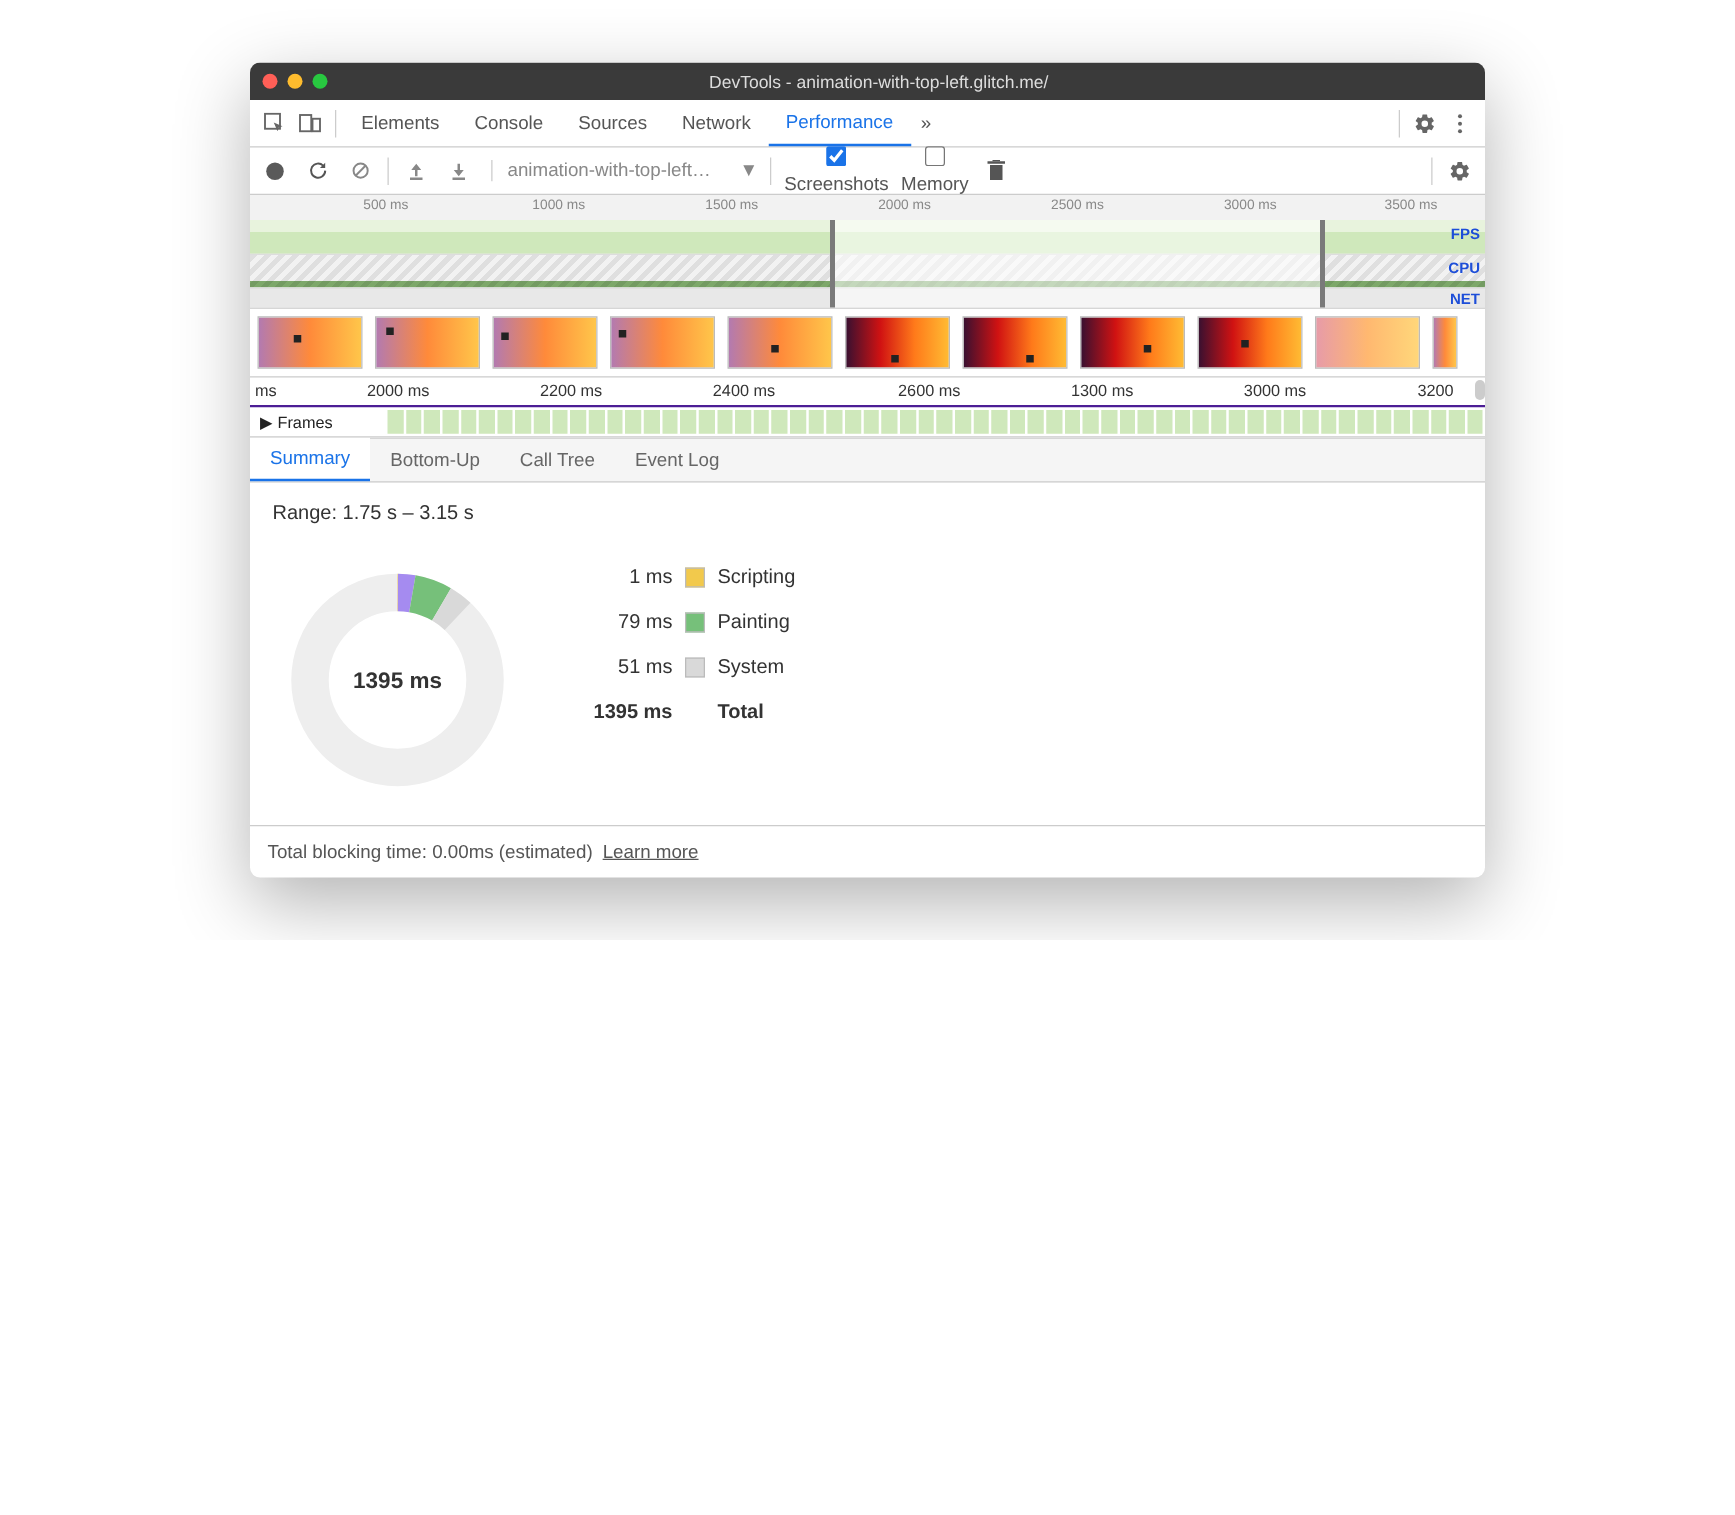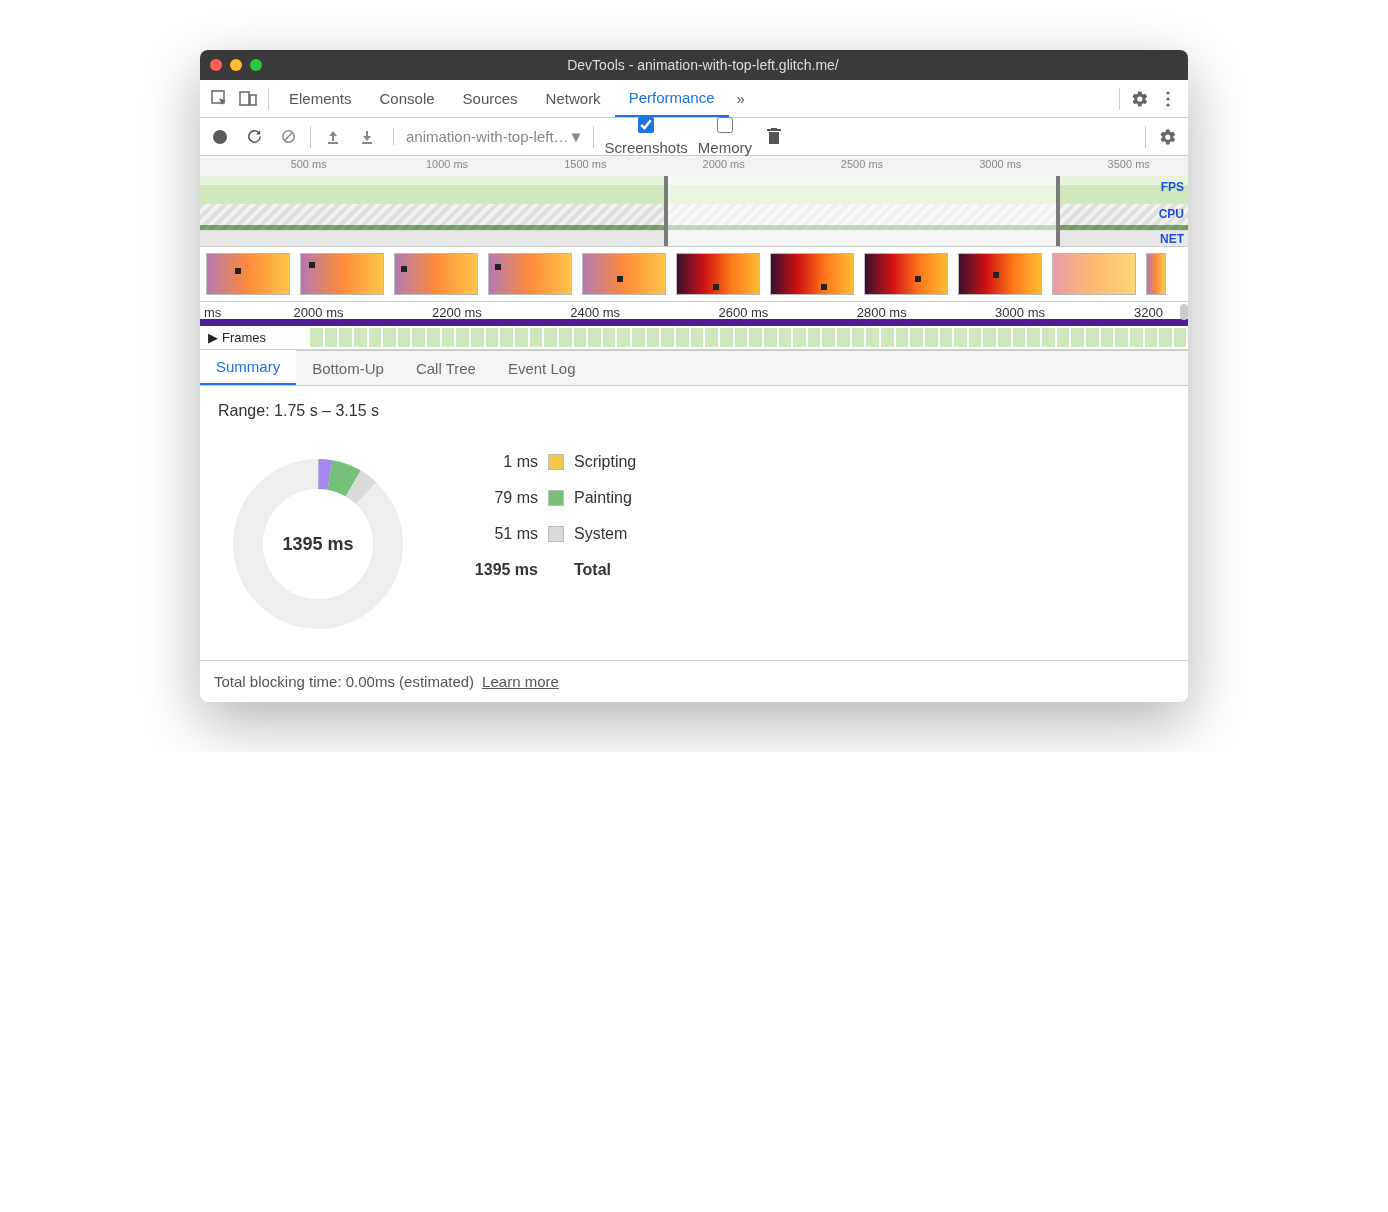--- a/index.html
+++ b/index.html
@@ -57,21 +57,21 @@
   align-items: center;
   height: 38px;
   border-bottom: 1px solid #ccc;
   padding: 0 8px;
   gap: 10px;
   font-size: 15px;
   color: #555;
 }
 .toolbar .icon-btn { width: 24px; height:24px; display:flex; align-items:center; justify-content:center; cursor:pointer; color:#666;}
 .toolbar .record { width: 14px; height:14px; border-radius:50%; background:#5a5a5a; }
-.toolbar .profile-select { color: #888; display:flex; align-items:center; gap:0; cursor:pointer; border-left:1px solid #ccc; padding-left:12px; margin-left:4px;}
+.toolbar .profile-select { color: #888; display:flex; align-items:center; gap:23px; cursor:pointer; border-left:1px solid #ccc; padding-left:12px; margin-left:4px;}
 .toolbar .checkbox { display:flex; align-items:center; gap:6px; cursor:pointer;flex-direction:column; }
 .toolbar input[type=checkbox] { width:16px; height:16px; accent-color:#1a73e8;}
 .toolbar .vdiv { width:1px; height:22px; background:#ccc; }
 
 
 .overview { background:#f2f2f2; border-bottom:1px solid #ccc; position:relative; }
 .ruler { height:20px; position:relative; font-size:11px; color:#888; }
 .ruler .tick { position:absolute; top:2px; transform:translateX(-50%); }
 .tracks { position:relative; }
 .track-label { position:absolute; right:4px; font-size:12px; color:#1d4ed8; font-weight:600; z-index:5;}
@@ -94,21 +94,21 @@
 
 
 .filmstrip { display:flex; gap:10px; padding:6px; border-bottom:1px solid #ccc; background:#fff; overflow:hidden;}
 .thumb { width:84px; height:42px; border:1px solid #bbb; position:relative; flex-shrink:0; }
 .thumb.light { background:linear-gradient(90deg,#b37ab0,#ff8a3a,#ffc64a);}
 .thumb.dark { background:linear-gradient(90deg,#3a1030,#d01212,#ff7a1a,#ffbb33);}
 .thumb.peach { background:linear-gradient(90deg,#e79ba8,#ffb870,#ffd77a);}
 .thumb .pixel { position:absolute; width:6px; height:6px; background:#222; }
 
 
-.ruler2 { height:24px; position:relative; font-size:13px; color:#333; font-weight:500; border-bottom:7px solid #4c1d95; }
+.ruler2 { height:24px; position:relative; font-size:13px; color:#333; font-weight:500; border-bottom:2px solid #4c1d95; }
 .ruler2 .tick { position:absolute; top:3px; transform:translateX(-50%); }
 .scroll-thumb { position:absolute; right:0; top:2px; width:8px; height:16px; border-radius:4px; background:#ccc;}
 
 
 .frames-row { height:24px; background:#fff; display:flex; align-items:center; border-bottom:1px solid #ccc; position:relative;}
 .frames-label { font-size:13px; color:#222; padding:0 8px; display:flex; align-items:center; gap:4px; z-index:2; background:#fff; cursor:pointer;}
 .frames-bars { position:absolute; inset:0; display:flex; gap:2px; padding:2px 2px 2px 110px; z-index:1; }
 .frames-bars div { background:#cfe8bb; flex:1; }
 
 
@@ -295,21 +295,21 @@
     <div class="thumb peach"></div>
     <div class="thumb light" style="width:20px"></div>
   </div>
 
   <div class="ruler2">
     <span style="position:absolute;left:4px;top:3px">ms</span>
     <span class="tick" style="left:12%">2000 ms</span>
     <span class="tick" style="left:26%">2200 ms</span>
     <span class="tick" style="left:40%">2400 ms</span>
     <span class="tick" style="left:55%">2600 ms</span>
-    <span class="tick" style="left:69%">2800 ms</span>
+    <span class="tick" style="left:69%">1300 ms</span>
     <span class="tick" style="left:83%">3000 ms</span>
     <span class="tick" style="left:96%">3200</span>
     <div class="scroll-thumb"></div>
   </div>
 
   <div class="frames-row">
     <div class="frames-bars">
       <div></div>
         <div></div>
         <div></div>

